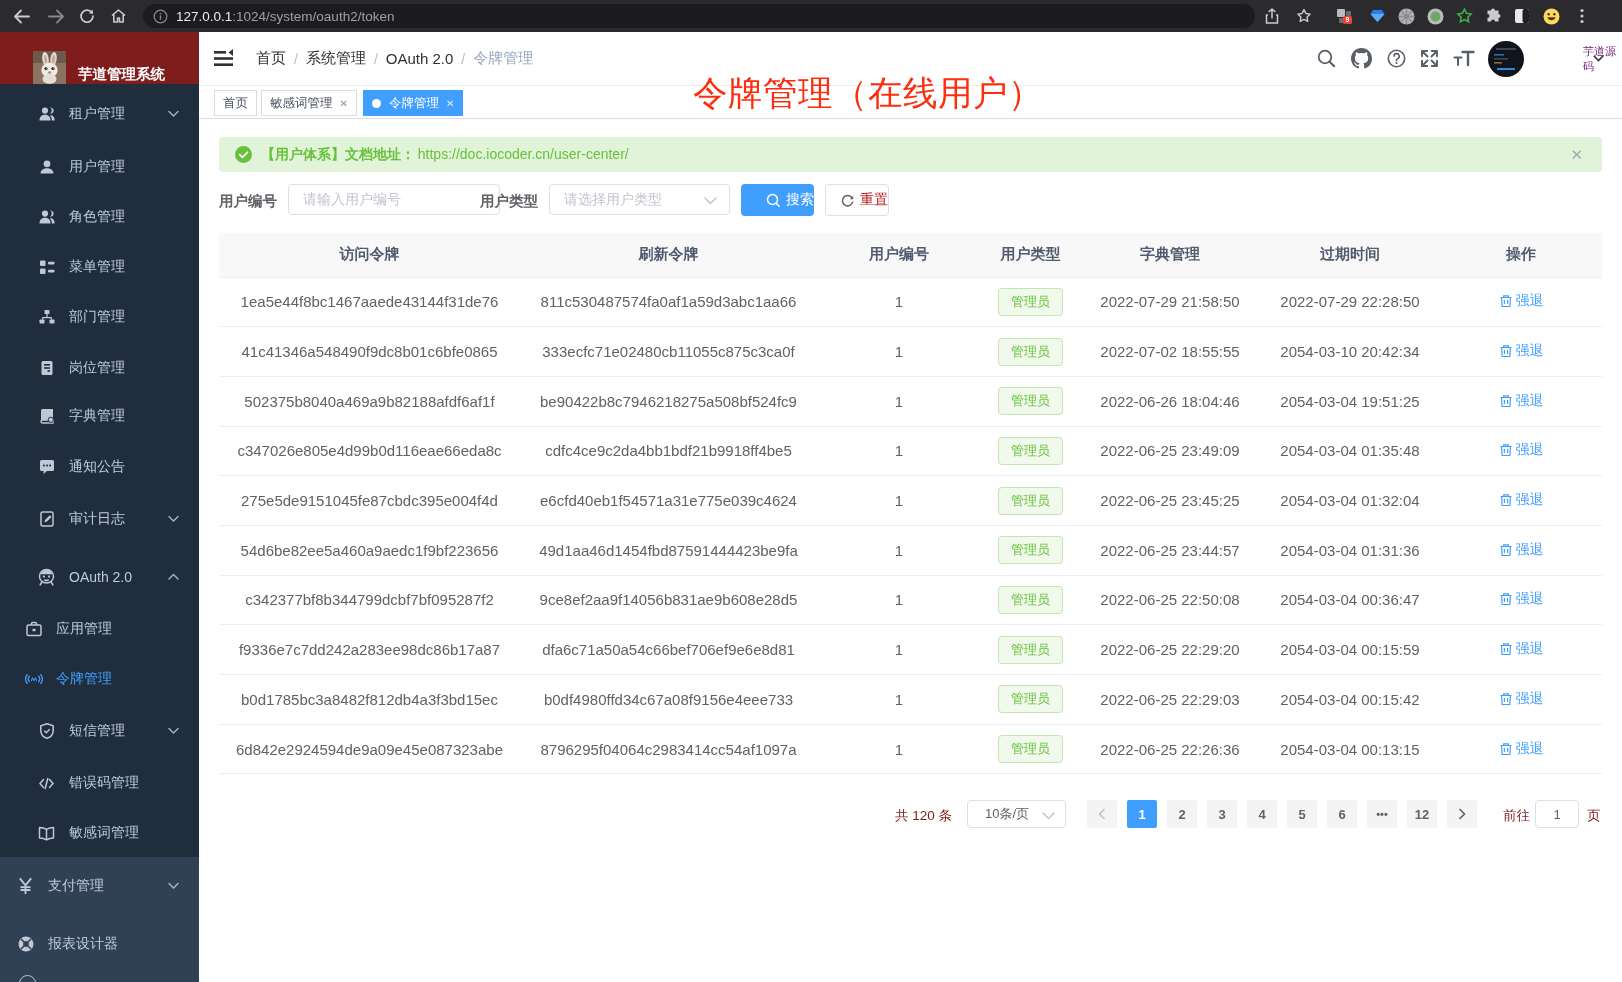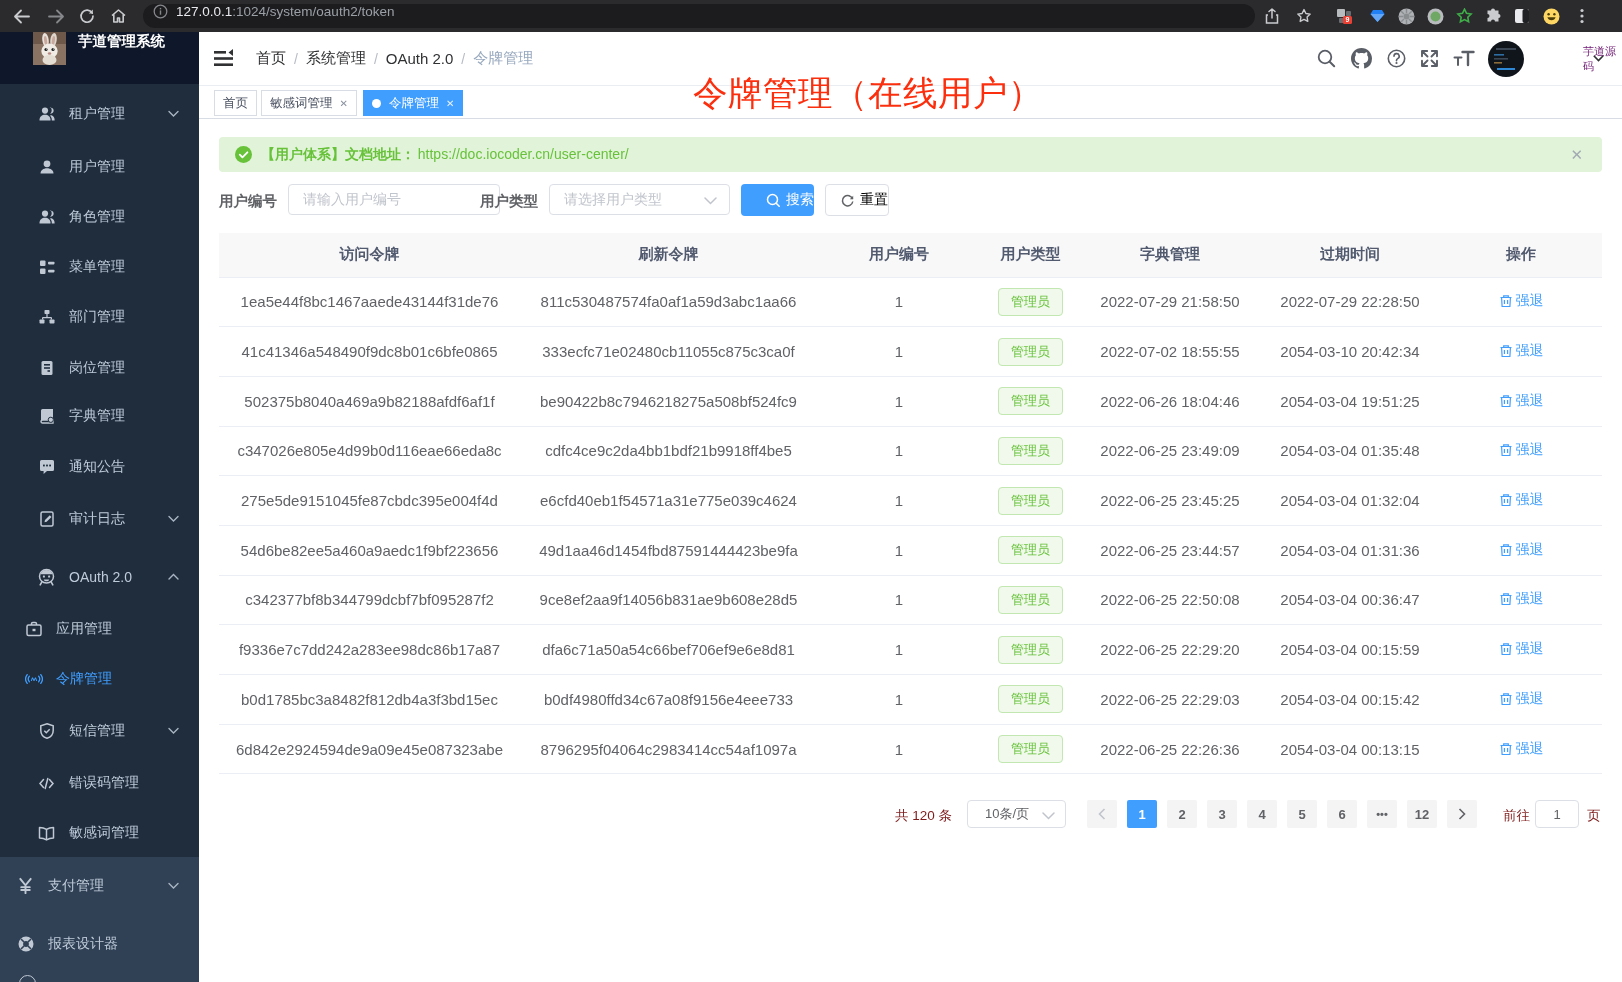--- a/index.html
+++ b/index.html
@@ -1,23 +1,23 @@
 <!DOCTYPE html>
 <html><head><meta charset="utf-8"><style>
 *{margin:0;padding:0;box-sizing:border-box}
 html,body{width:1622px;height:982px;overflow:hidden;font-family:"Liberation Sans",sans-serif;background:#fff}
 svg{display:block}
 
 #chrome{position:absolute;left:0;top:0;width:1622px;height:32px;background:#2b2b2d;z-index:50}
 .cico{position:absolute;top:0;height:32px;display:flex;align-items:center;justify-content:center}
-#pill{position:absolute;left:143px;top:4px;width:1112px;height:24px;border-radius:12px;background:#1c1c1f;display:flex;font-size:13.5px;color:#9aa0a6}
+#pill{position:absolute;left:143px;top:4px;width:1112px;height:24px;border-radius:12px;background:#1c1c1f;display:flex;align-items:center;font-size:13.5px;color:#9aa0a6}
 #pill b{color:#e9eaed;font-weight:400}
 
 #sidebar{position:absolute;left:0;top:32px;width:199px;height:950px;background:#304156;overflow:hidden;z-index:10}
-#logo{position:absolute;left:0;top:0;width:199px;height:52px;background:#0f172a;display:flex;align-items:flex-start}
+#logo{position:absolute;left:0;top:0;width:199px;height:52px;background:#7f1d1d;display:flex;align-items:flex-end}
 #logo .tt{color:#fff;font-size:14.5px;font-weight:700;margin-left:12px}
 #menudark{position:absolute;left:0;top:52px;width:199px;height:773px;background:#1f2d3d}
 .mi{position:absolute;left:0;width:199px;height:50px;display:flex;align-items:center;color:#bfcbd9;font-size:14px}
 .mi .ic{width:19px;height:19px;margin-right:13px;display:flex;align-items:center;justify-content:center}
 .mi .ar{position:absolute;right:20px;top:50%;margin-top:-4px}
 .mi.lv2{padding-left:37px}
 .mi.lv3{padding-left:24px}
 .mi.lv1{padding-left:16px}
 .mi.act{color:#409eff}
 
@@ -36,21 +36,21 @@
 .tag.on .x{color:#e8f2ff}
 .dot{width:9px;height:9px;border-radius:50%;background:#fff;margin-right:8px}
 
 #alert{position:absolute;left:20px;top:105px;width:1383px;height:35px;background:#e1f3d8;border-radius:4px;display:flex;align-items:center}
 #alert .txt{color:#67c23a;font-size:14px;margin-left:9px}
 #alert .cls{position:absolute;right:19px;top:10px;color:#a2aab4;font-size:15px;line-height:1;font-weight:400}
 .flabel{position:absolute;color:#606266;font-size:14.5px;font-weight:700;top:160px}
 .finput{position:absolute;top:152px;height:31px;border:1px solid #dcdfe6;border-radius:4px;background:#fff;display:flex;align-items:center;color:#c0c4cc;font-size:14px;padding-left:14px}
 .fbtn{position:absolute;top:152px;height:32px;border-radius:4px;font-size:14px;display:flex;align-items:center;justify-content:flex-end}
 #btn-search{left:542px;width:73px;background:#409eff;color:#fff}
-#btn-reset{left:626px;width:64px;background:#fff;color:#000000;border:1px solid #dcdfe6}
+#btn-reset{left:626px;width:64px;background:#fff;color:#b91c1c;border:1px solid #dcdfe6}
 
 #tbl{position:absolute;left:20px;top:201px;width:1383px;border-collapse:collapse;table-layout:fixed}
 #tbl th{background:#f8f8f9;color:#515a6e;font-size:15px;font-weight:700;height:44px;border-bottom:1px solid #ebeef5}
 #tbl td{color:#606266;font-size:15px;text-align:center;height:49.7px;border-bottom:1px solid #ebeef5;background:#fff}
 .gtag{display:inline-block;background:#f0f9eb;border:1px solid #c2e7b0;color:#67c23a;border-radius:4px;font-size:13px;line-height:26px;padding:0 12px}
 .rm{color:#409eff;font-size:14px;white-space:nowrap;display:inline-flex;align-items:center}
 
 .pgt{position:absolute;color:#7f1d1d;font-size:13.5px}
 .pbtn{position:absolute;width:30px;height:28px;border-radius:2px;background:#f4f4f5;color:#606266;font-size:13px;font-weight:700;display:flex;align-items:center;justify-content:center}
 .pbtn.on{background:#409eff;color:#fff}

